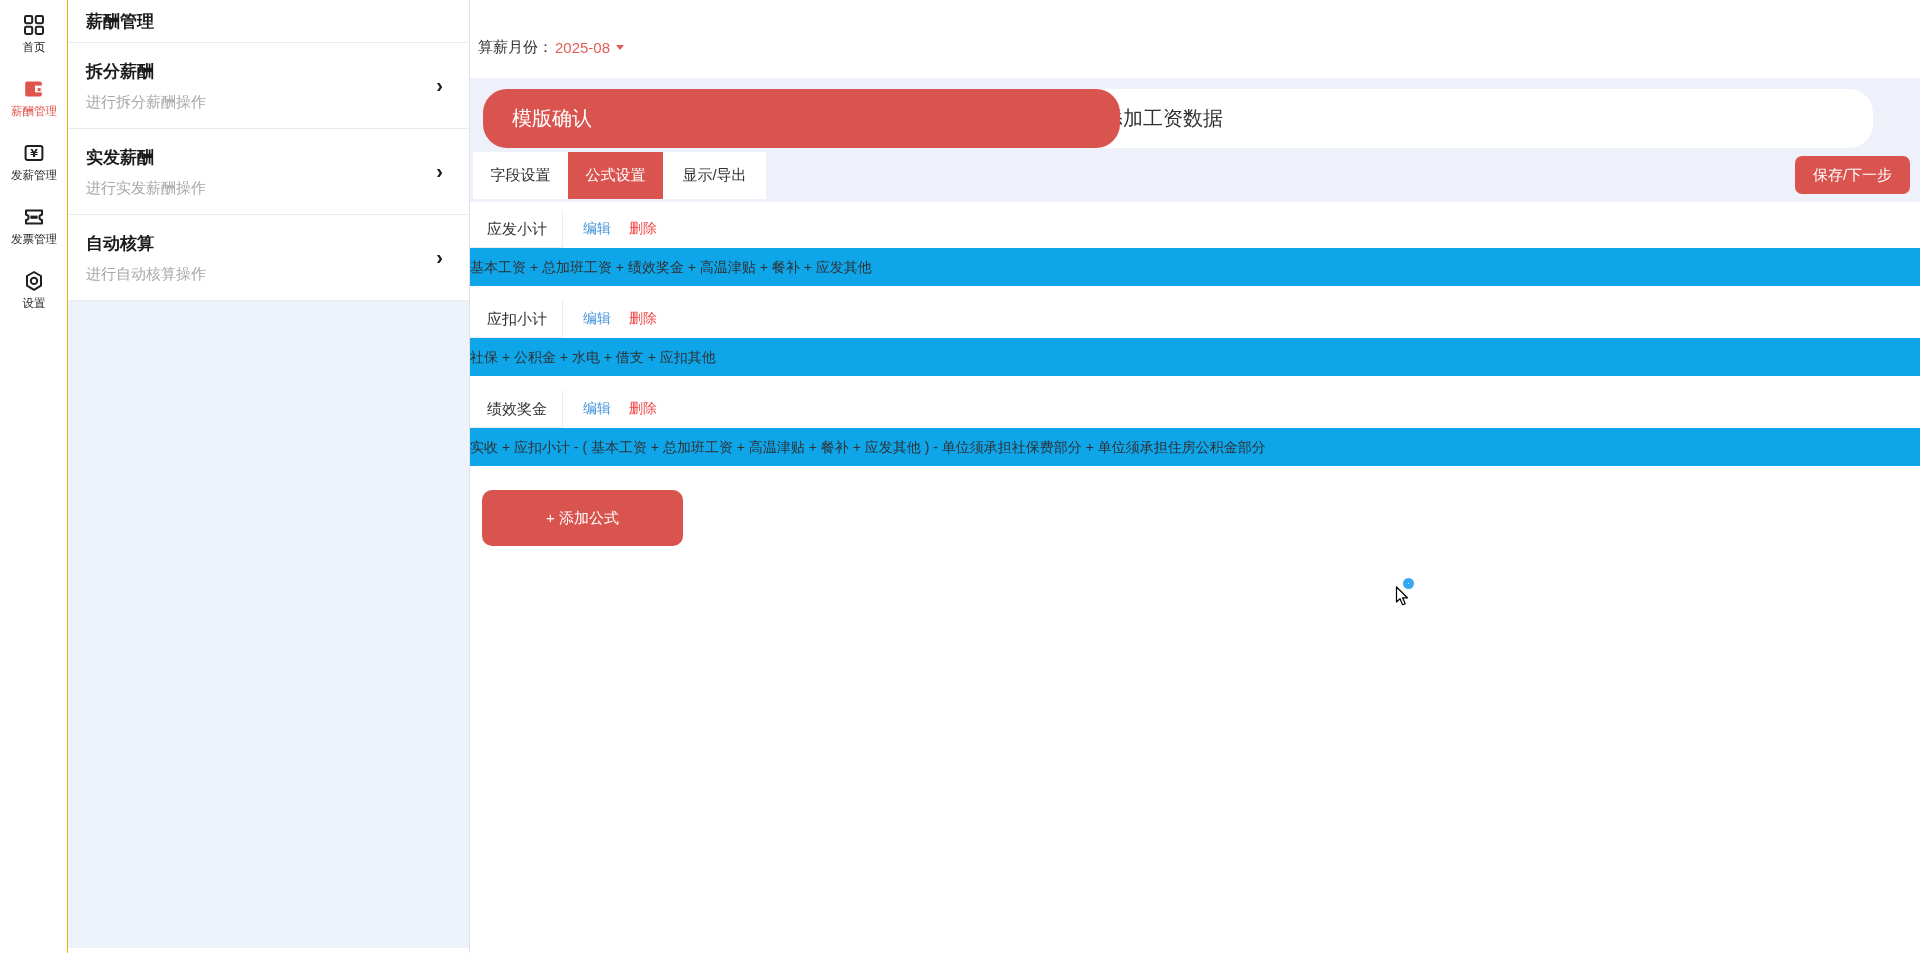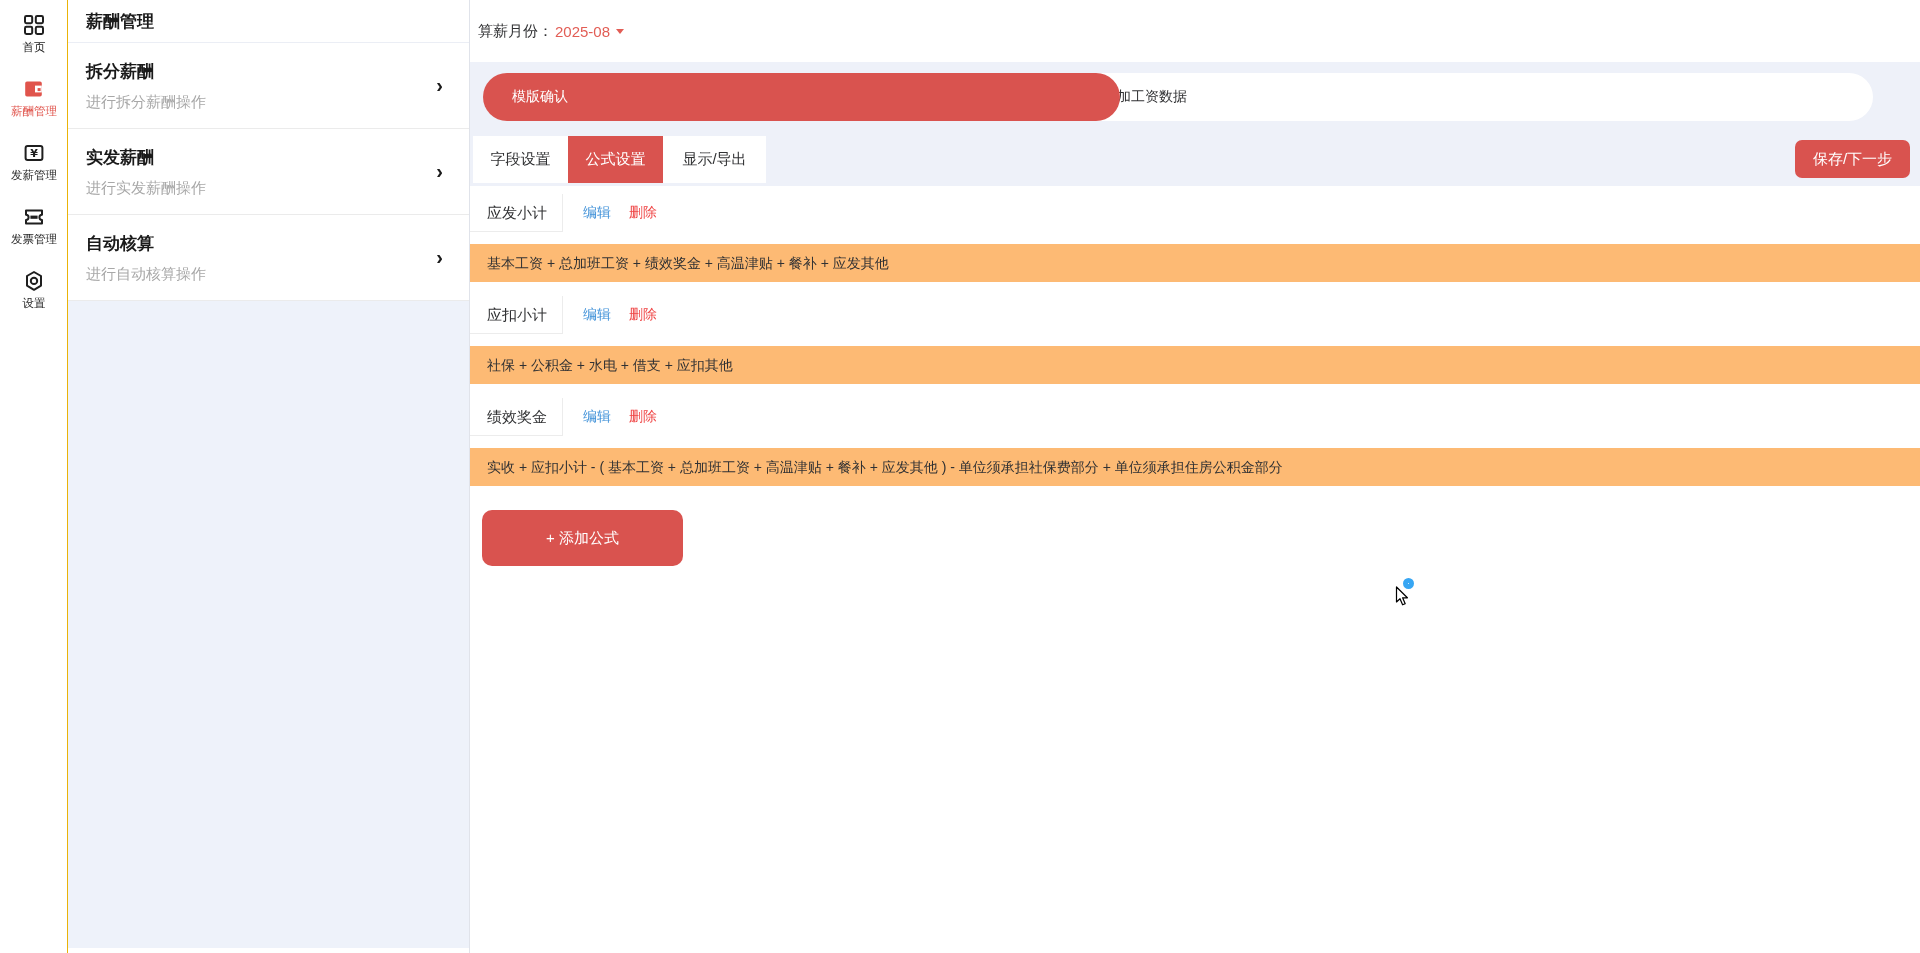--- a/index.html
+++ b/index.html
@@ -20,30 +20,30 @@
   .panel-header { height:43px; border-bottom:1px solid #ebeef5; display:flex; align-items:center; padding-left:18px; }
   .panel-title { font-size:17px; font-weight:bold; color:#1a1a1a; }
   .panel-item { position:relative; height:86px; border-bottom:1px solid #ebebeb; padding:17px 40px 0 18px; cursor:pointer; background:#fff; }
   .pi-title { font-size:17px; font-weight:bold; color:#1a1a1a; }
   .pi-desc { font-size:15px; color:#a8a8a8; margin-top:10px; }
   .pi-chevron { position:absolute; right:26px; top:32px; font-size:20px; font-weight:bold; color:#1a1a1a; line-height:20px; }
   .panel-filler { flex:1; background:#eef2fa; margin-bottom:5px; }
 
   
   .main { flex:1; display:flex; flex-direction:column; background:#fff; position:relative; }
-  .topbar { height:62px; display:flex; align-items:center; padding-left:8px; background:#fff; }
+  .topbar { height:62px; display:flex; align-items:center; padding-left:8px; background:#fff;margin-top:16px; }
   .month-label { font-size:15px; color:#303133; }
   .month-select { display:inline-flex; align-items:center; cursor:pointer; margin-left:2px; }
   .month-value { font-size:15px; color:#e25d55; }
   .caret-down { display:inline-block; width:0; height:0; margin-left:6px;
     border-left:4.5px solid transparent; border-right:4.5px solid transparent; border-top:5.5px solid #e25d55; }
 
   .strip { height:124px; background:#eef1f9; position:relative; }
   .steps { position:relative; height:48px; margin-top:11px; }
-  .step-pill { position:absolute; top:0; height:48px; border-radius:24px; display:flex; align-items:center; font-size:14px; }
+  .step-pill { position:absolute; top:0; height:59px; border-radius:24px; display:flex; align-items:center; font-size:20px; }
   .step-pill.inactive { left:594px; width:809px; background:#fff; color:#303133; padding-left:39px; }
   .step-pill.active { left:13px; width:637px; background:#d9534f; color:#fff; padding-left:29px; z-index:2; }
 
   .tabrow { position:relative; height:47px; margin-top:15px; display:flex; padding-left:3px; }
   .tab { height:47px; display:flex; align-items:center; justify-content:center; font-size:15px; color:#303133;
     background:#fff; cursor:pointer; }
   .tab.t0 { width:95px; }
   .tab.t1 { width:95px; }
   .tab.t2 { width:103px; }
   .tab.active { background:#d9534f; color:#fff; }
@@ -51,22 +51,22 @@
     border:none; border-radius:7px; font-size:15px; cursor:pointer; font-family:inherit; }
 
   .content { flex:1; background:#fff; padding-top:8px; }
   .section { margin-bottom:14px; }
   .sec-head { height:38px; display:flex; align-items:center; }
   .sec-label { width:93px; height:38px; line-height:37px; padding-left:17px; font-size:15px; color:#303133;
     border-right:1px solid #ececec; border-bottom:1px solid #ececec; background:#fff; }
   .sec-links { display:flex; margin-left:20px; gap:18px; }
   .link-edit { font-size:14px; color:#4393d9; cursor:pointer; }
   .link-delete { font-size:14px; color:#ef4444; cursor:pointer; }
-  .sec-bar { height:38px; line-height:38px; background:#fdba74; padding-left:17px; font-size:14px; color:#303133;
-    white-space:nowrap; overflow:hidden;margin-top:12px; }
+  .sec-bar { height:38px; line-height:38px; background:#0ea5e9; font-size:14px; color:#303133;
+    white-space:nowrap; overflow:hidden; }
   .add-btn { margin:10px 0 0 12px; width:201px; height:56px; background:#d9534f; color:#fff; border:none;
     border-radius:10px; font-size:15px; cursor:pointer; font-family:inherit; }
 
   
   .cursor-layer { position:absolute; left:0; top:0; width:100%; height:100%; pointer-events:none; z-index:50; }
   .busy-ring { position:absolute; left:1403px; top:578px; width:11px; height:11px; border:5px solid #37a6f3; border-radius:50%; }
   .cursor-arrow { position:absolute; left:1395px; top:586px; }
 
   svg .stroke { fill:none; stroke:#1f1f1f; stroke-width:2; stroke-linejoin:round; stroke-linecap:round; }
 </style>

